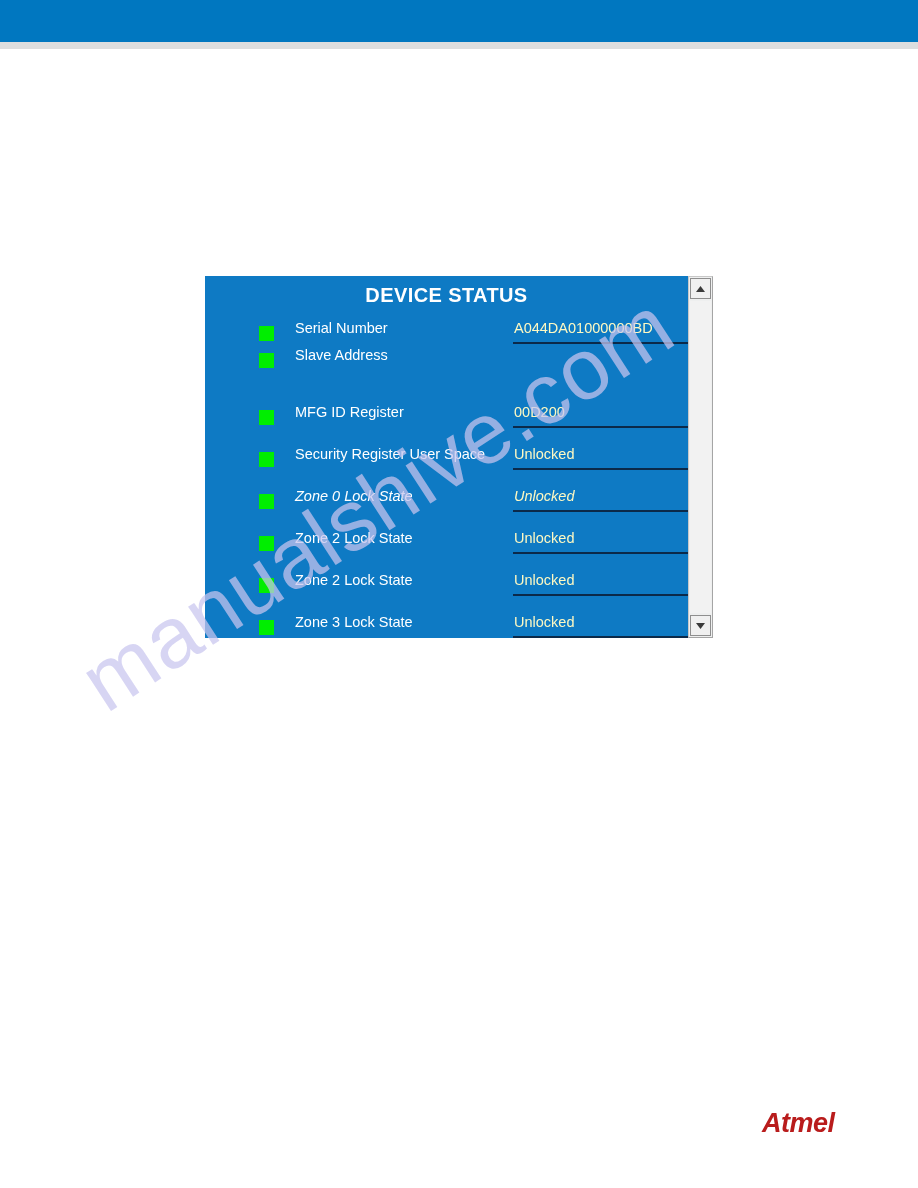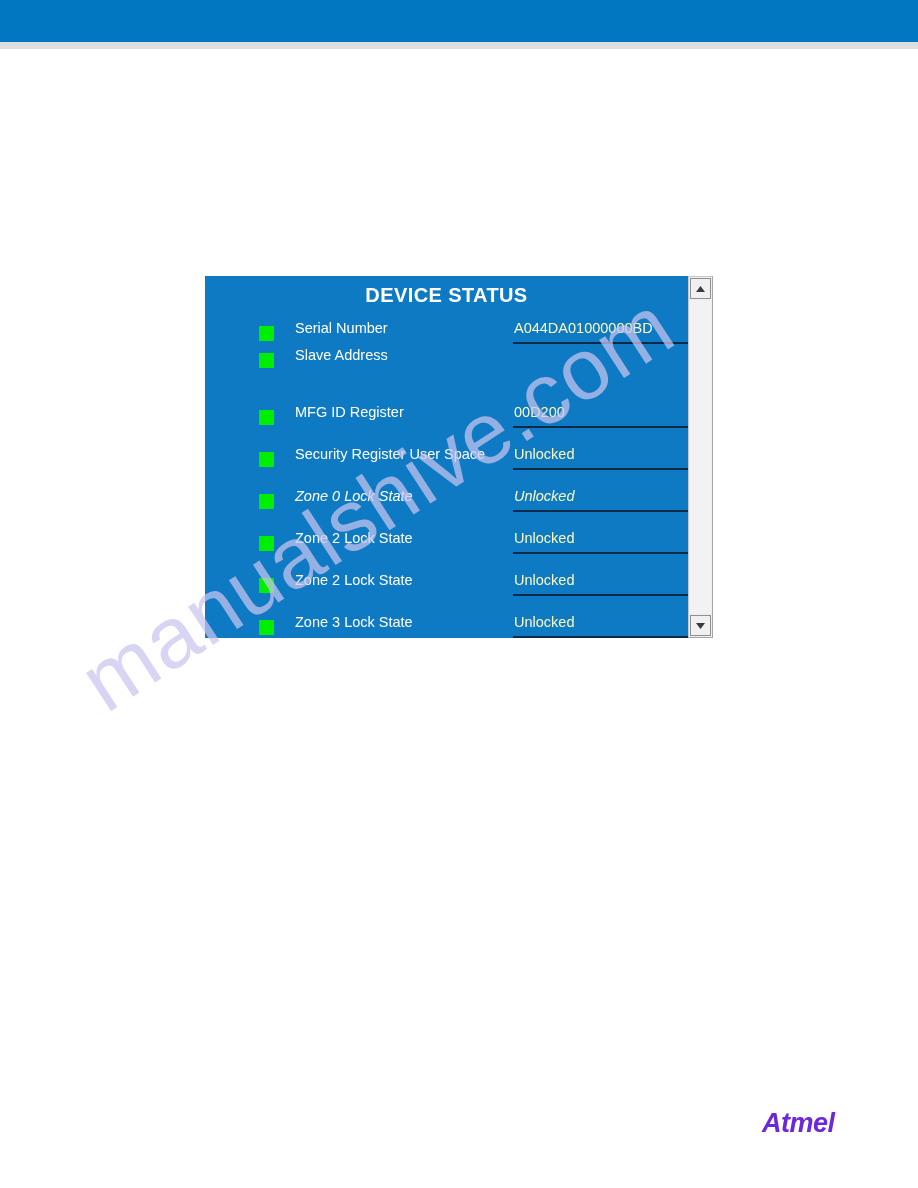--- a/index.html
+++ b/index.html
@@ -287,15 +287,15 @@
       </div>
       <div class="sb-btn" id="sb-down">
         <svg class="sb-arrow" width="11" height="8" viewBox="0 0 11 8">
           <polygon points="1,1 10,1 5.5,7" fill="#3a3a3a"></polygon>
         </svg>
       </div>
     </div>
 
   </div>
 
-  <div id="atmel-logo" style="color: #6d28d9;">Atmel</div>
+  <div id="atmel-logo" style="color: #b91c1c;">Atmel</div>
 
 </div>
 
 </body></html>

